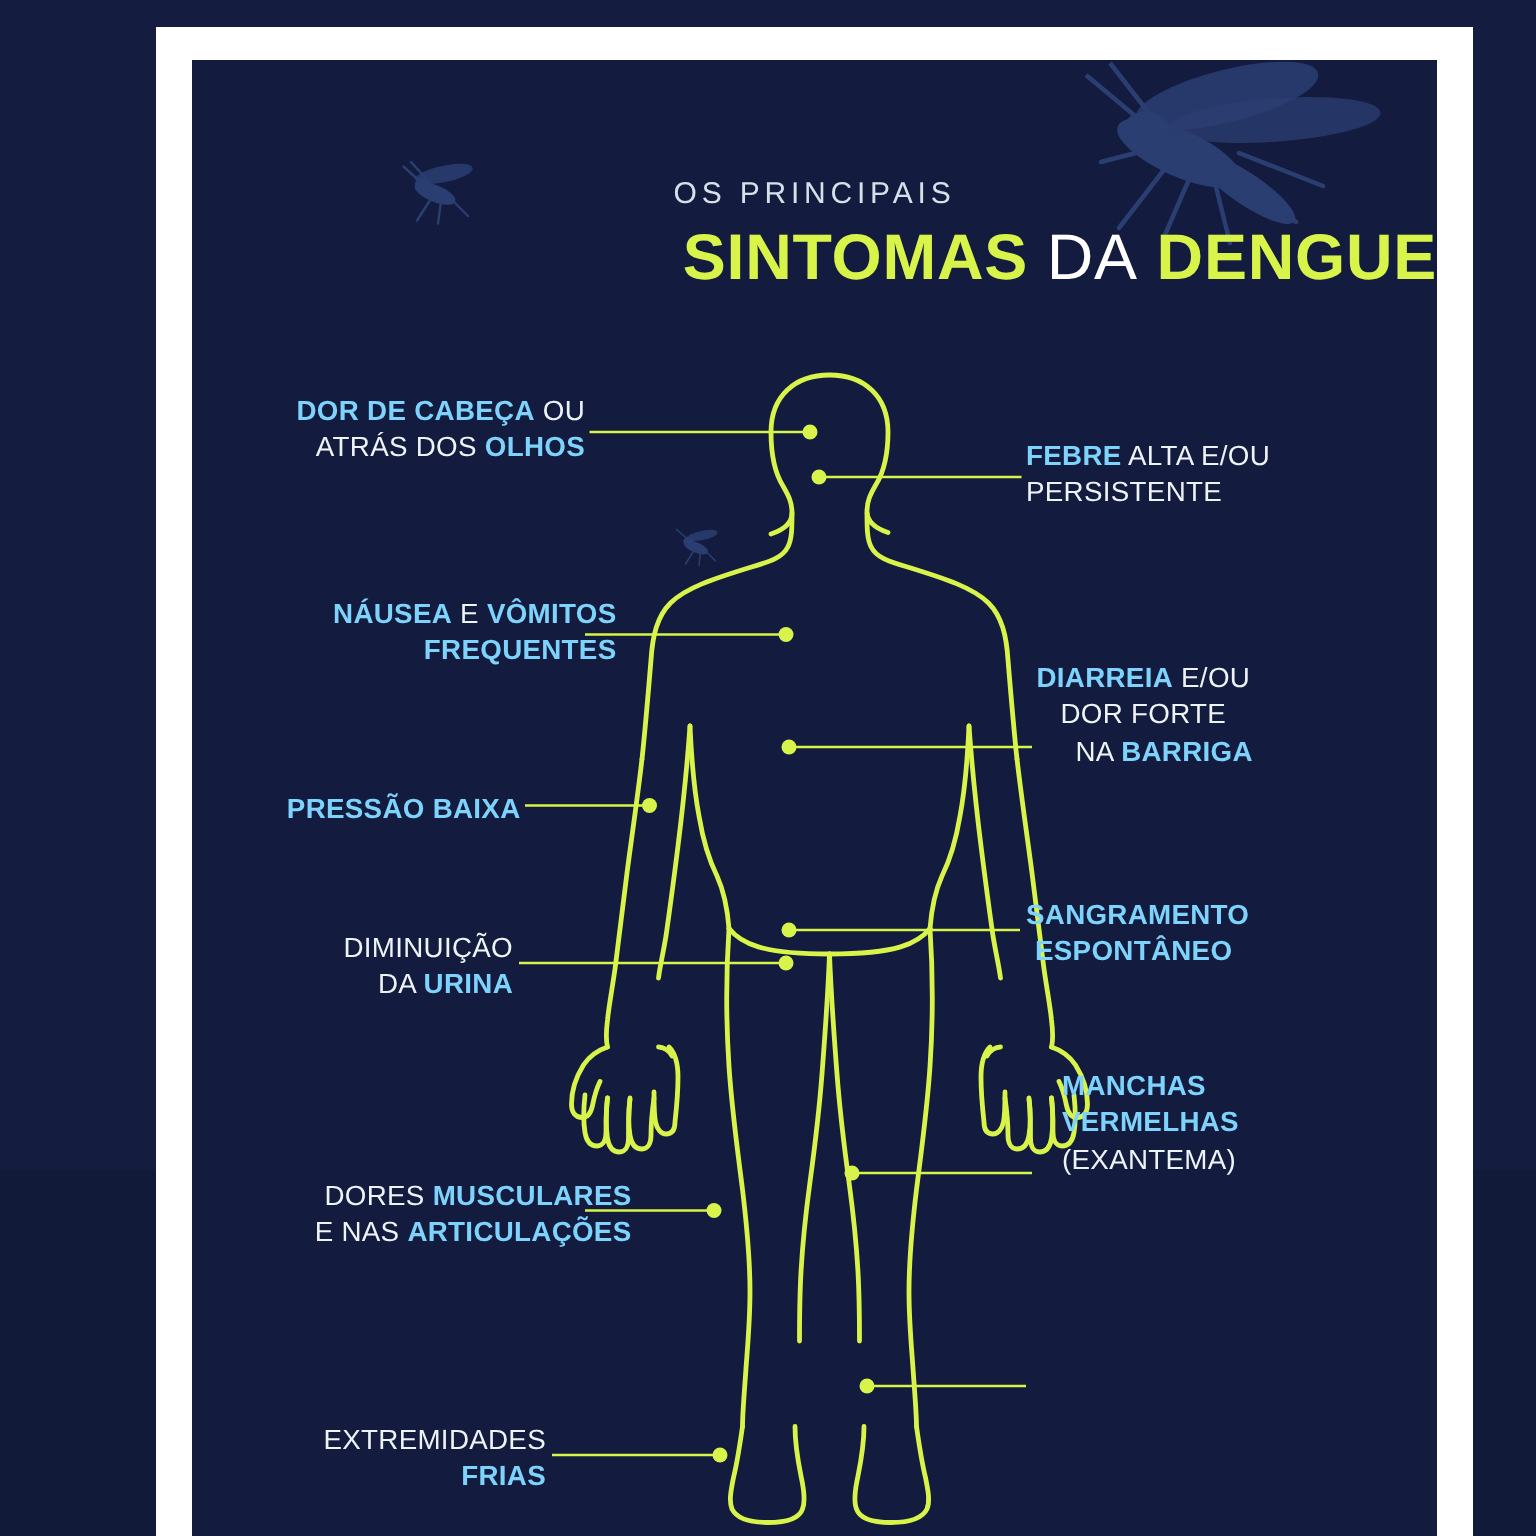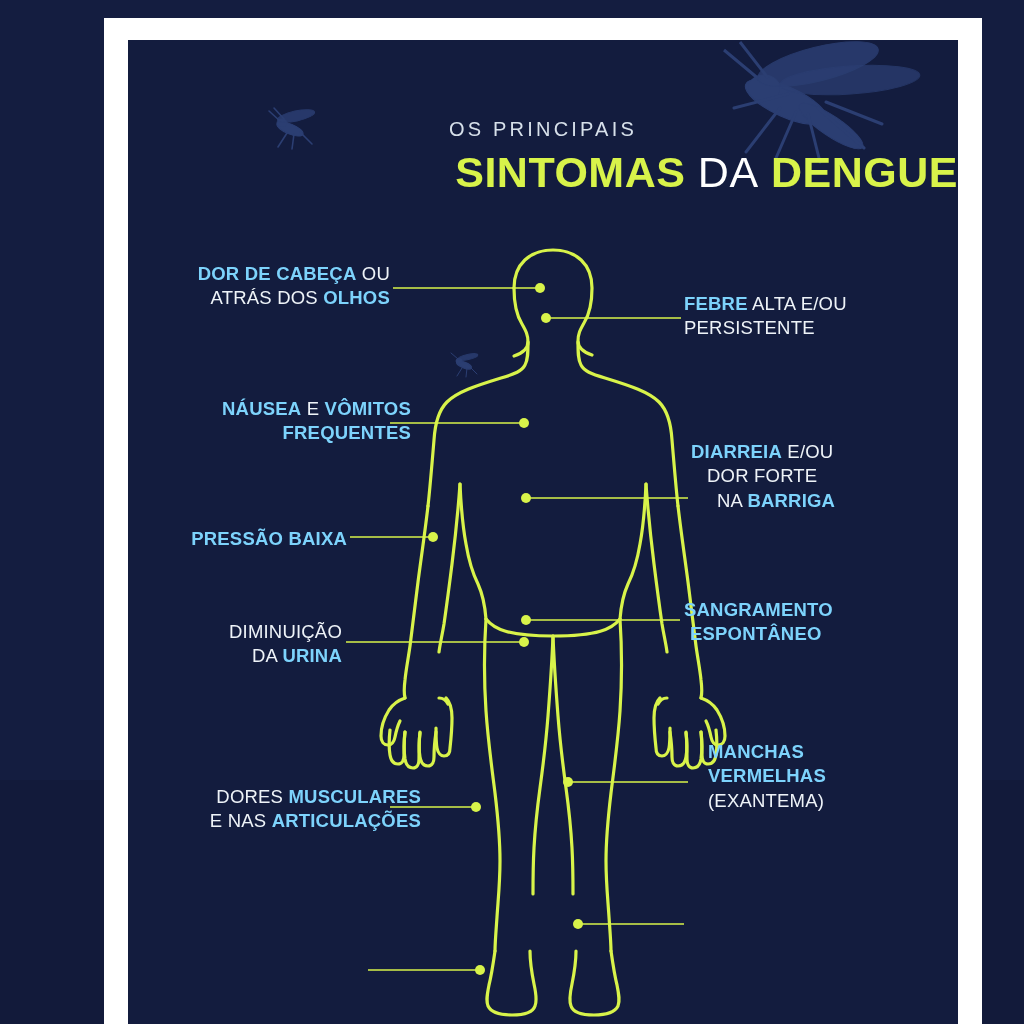--- a/index.html
+++ b/index.html
@@ -296,27 +296,31 @@
     <div class="label right" style="left:556px;top:558px;">
       <span class="line"><span class="hl">SANGRAMENTO</span></span>
       <span class="line" style="padding-left:6px;"><span class="hl">ESPONTÂNEO</span></span>
     </div>
 
     <div class="label left" style="left:0;top:580px;width:214px;">
       <span class="line"><span>DIMINUIÇÃO</span></span>
       <span class="line"><span>DA </span><span class="hl">URINA</span></span>
     </div>
 
-    <div class="label right" style="left:580px;top:700px;">
+    <div class="label right" style="left:580px;top:672px;">
       <span class="line"><span class="hl">MANCHAS</span></span>
       <span class="line"><span class="hl">VERMELHAS</span></span>
       <span class="line"><span>(EXANTEMA)</span></span>
     </div>
 
     <div class="label left" style="left:0;top:745px;width:258px;padding-left:35px;">
       <span class="line"><span>DORES </span><span class="hl">MUSCULARES</span></span>
       <span class="line"><span>E NAS </span><span class="hl">ARTICULAÇÕES</span></span>
     </div>
 
 
+    <div class="label left" style="left:0;top:908px;width:236px;">
+      <span class="line"><span>EXTREMIDADES</span></span>
+      <span class="line"><span class="hl">FRIAS</span></span>
+    </div>
 
   </div>
 </div>
 
 </body></html>

